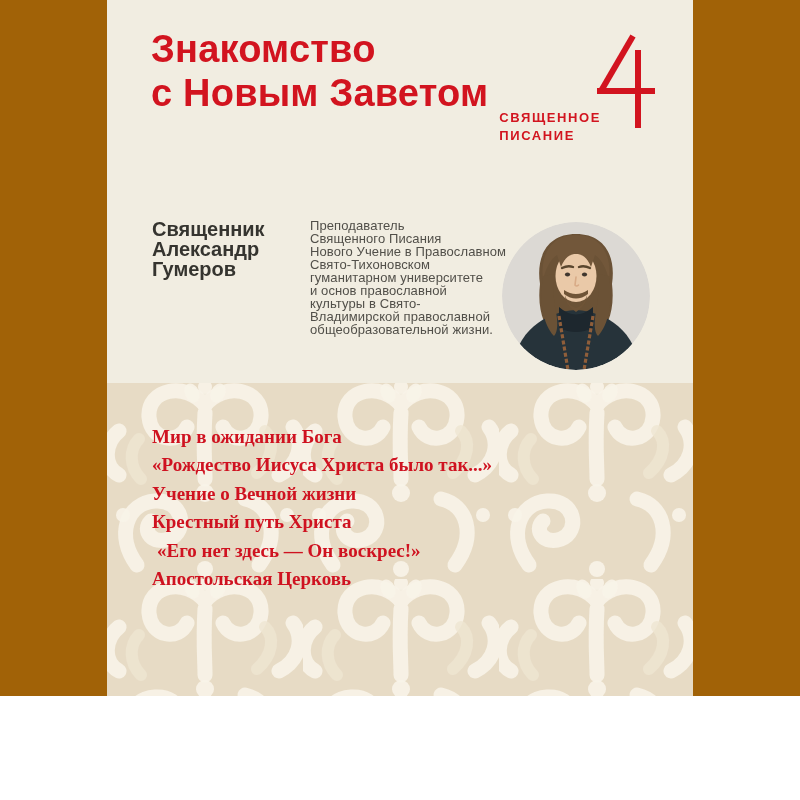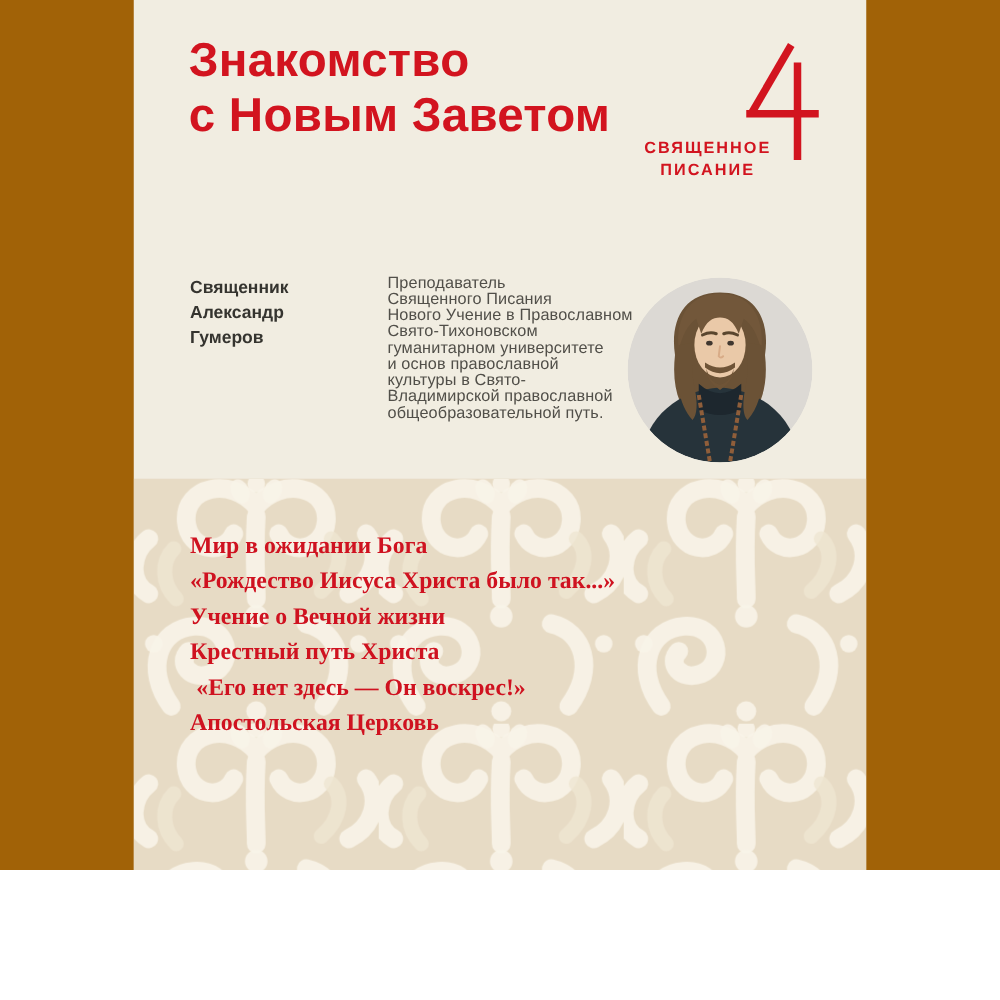--- a/index.html
+++ b/index.html
@@ -17,28 +17,28 @@
 
   
   .title{
     position:absolute;left:44px;top:27px;
     color:#d2141f;font-weight:bold;font-size:38px;line-height:44px;
     letter-spacing:0.2px;white-space:nowrap;
   }
   .series-number{position:absolute;left:489px;top:34px;width:62px;height:96px;}
   .sr-only{position:absolute;width:1px;height:1px;overflow:hidden;clip:rect(0 0 0 0);}
   .series-label{
-    position:absolute;right:76px;top:109px;text-align:center;
+    position:absolute;right:92px;top:109px;text-align:left;
     color:#d2141f;font-weight:bold;font-size:13px;line-height:18px;
     letter-spacing:1.6px;white-space:nowrap;
   }
 
   .author-name{
     position:absolute;left:45px;top:219px;
-    color:#35342f;font-weight:bold;font-size:14px;line-height:20px;
+    color:#35342f;font-weight:bold;font-size:20px;line-height:20px;
   }
   .author-bio{
     position:absolute;left:203px;top:219px;
     color:#514f49;font-size:13px;line-height:13px;letter-spacing:0.1px;
   }
   .photo{
     position:absolute;left:395px;top:222px;width:148px;height:148px;
     border-radius:50%;overflow:hidden;
   }
 
@@ -107,21 +107,21 @@
 
     <div class="author-bio">
       <div>Преподаватель</div>
       <div>Священного Писания</div>
       <div>Нового Учение в Православном</div>
       <div>Свято-Тихоновском</div>
       <div>гуманитарном университете</div>
       <div>и основ православной</div>
       <div>культуры в Свято-</div>
       <div>Владимирской православной</div>
-      <div>общеобразовательной путь.</div>
+      <div>общеобразовательной жизни.</div>
     </div>
 
     <div class="photo">
       <svg width="148" height="148" viewBox="0 0 148 148" aria-hidden="true">
         <defs>
             <clipPath id="pc">
               <circle cx="74" cy="74" r="74"></circle>
             </clipPath>
           </defs>
         <g clip-path="url(#pc)">

